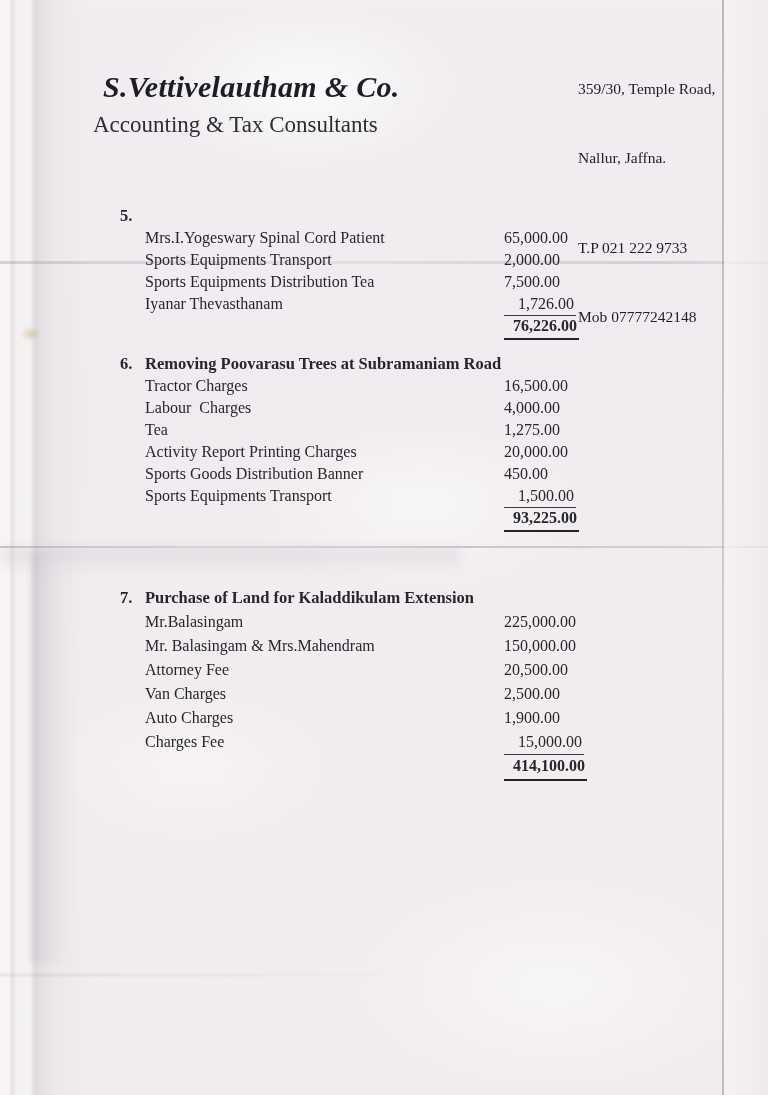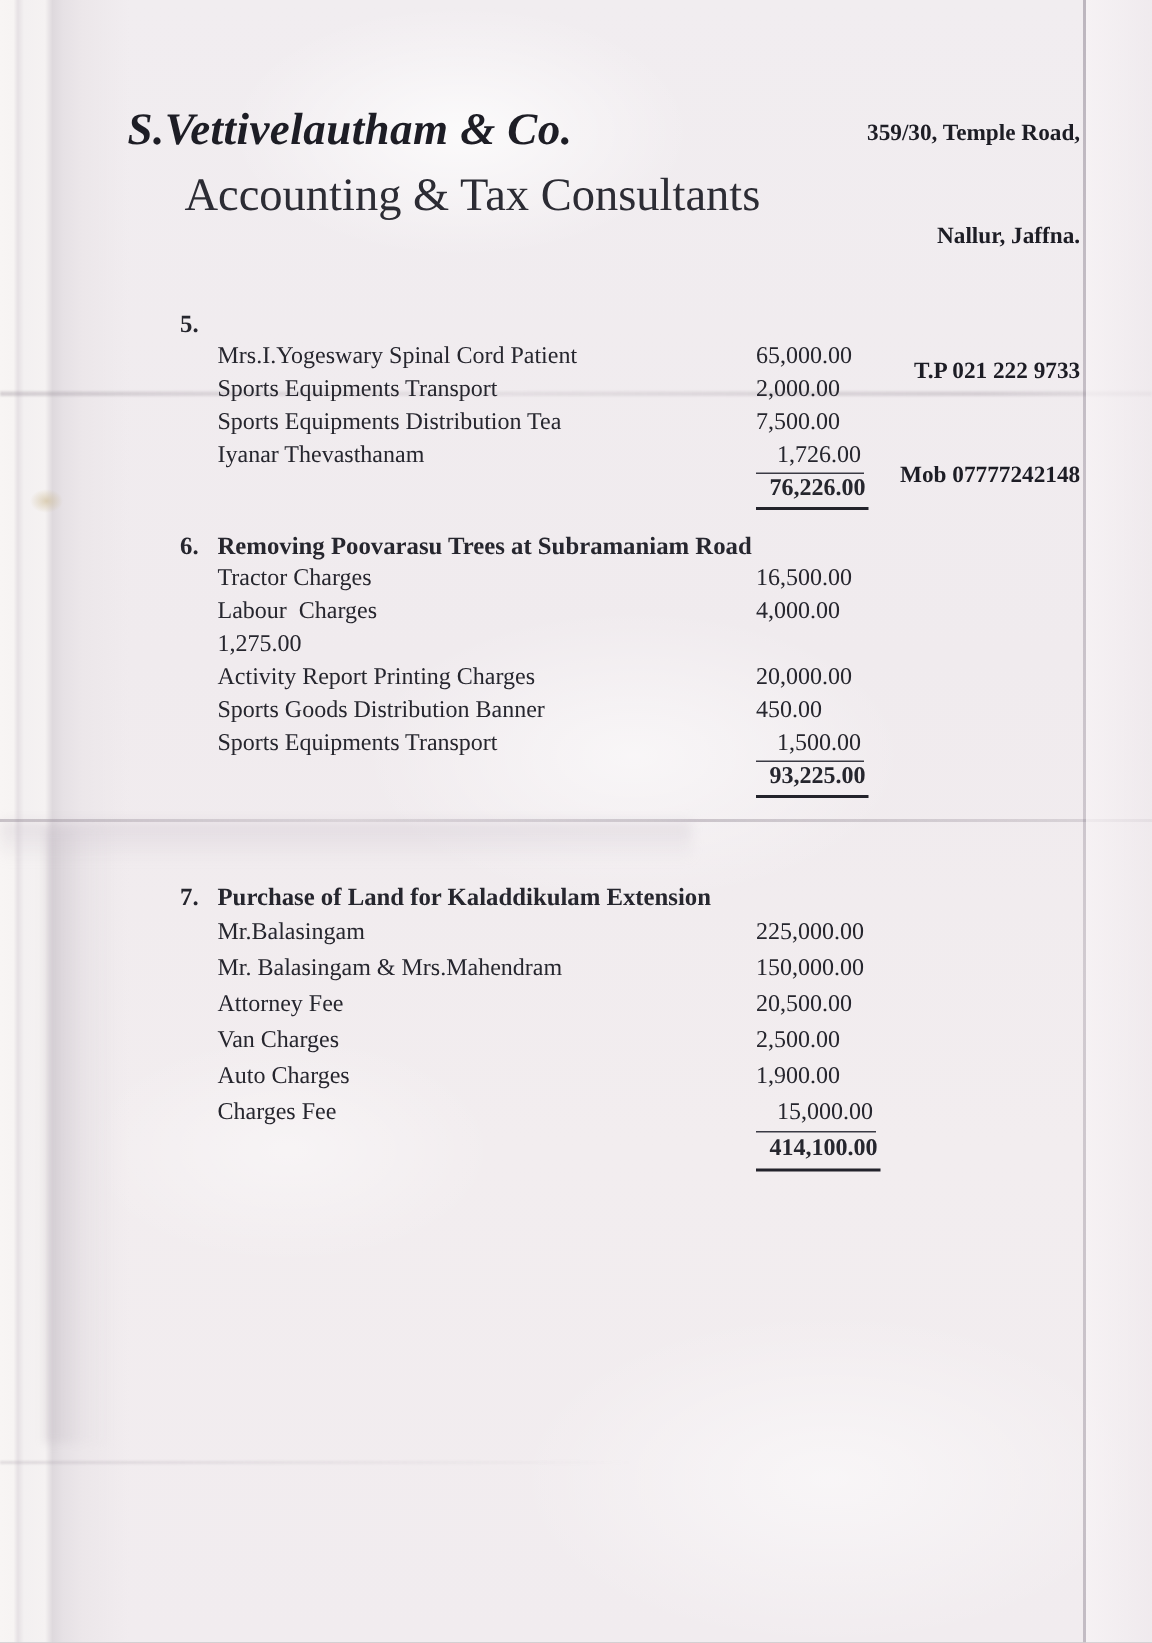--- a/index.html
+++ b/index.html
@@ -72,35 +72,34 @@
     filter: blur(0.8px);
   }
   .stain {
     position: absolute; left: 20px; top: 326px; width: 22px; height: 16px;
     background: radial-gradient(closest-side, rgba(200,180,135,0.55), rgba(200,180,135,0));
     border-radius: 50%;
   }
 
   
   .company-name {
-    position: absolute; left: 85px; top: 70px;
+    position: absolute; left: 103px; top: 70px;
     font-size: 30px; font-weight: bold; font-style: italic;
     letter-spacing: 0.3px; color: #1d1d25;
     white-space: nowrap;
   }
   .tagline {
     position: absolute; left: 93px; top: 112px;
-    font-size: 31px; color: #2c2c34;
+    font-size: 23px; color: #2c2c34;
     white-space: nowrap;
-    margin-left: 30px;
   }
   .contact-block {
     position: absolute; left: 578px; top: 31px;
-    font-size: 15.5px; font-weight: bold; line-height: 23px;
-    color: #1d1d25; white-space: pre; text-align: right;
+    font-size: 15.5px; font-weight: normal; line-height: 23px;
+    color: #1d1d25; white-space: pre;
   }
   .contact-gap { margin-top: 21px; }
 
   
   .sections {
     position: absolute; left: 120px; top: 0; width: 514px; height: 100%;
   }
   .section { position: absolute; left: 0; width: 100%; }
   .section:nth-of-type(1) { top: 205px; }
   .section:nth-of-type(2) { top: 353px; }
@@ -188,20 +187,21 @@
     <span class="label">Tractor Charges</span>
     <span class="amount"><span class="amt">16,500.00</span></span>
   </div>
 
   <div class="row">
     <span class="label">Labour  Charges</span>
     <span class="amount"><span class="amt">4,000.00</span></span>
   </div>
 
   <div class="row">
+    <span class="label">Tea</span>
     <span class="amount"><span class="amt">1,275.00</span></span>
   </div>
 
 
   <div class="row">
     <span class="label">Activity Report Printing Charges</span>
     <span class="amount"><span class="amt">20,000.00</span></span>
   </div>
 
   <div class="row">

